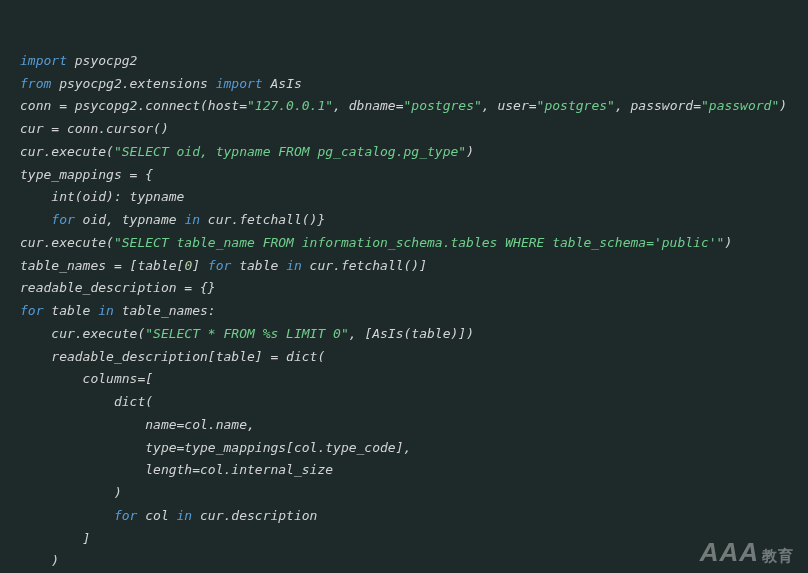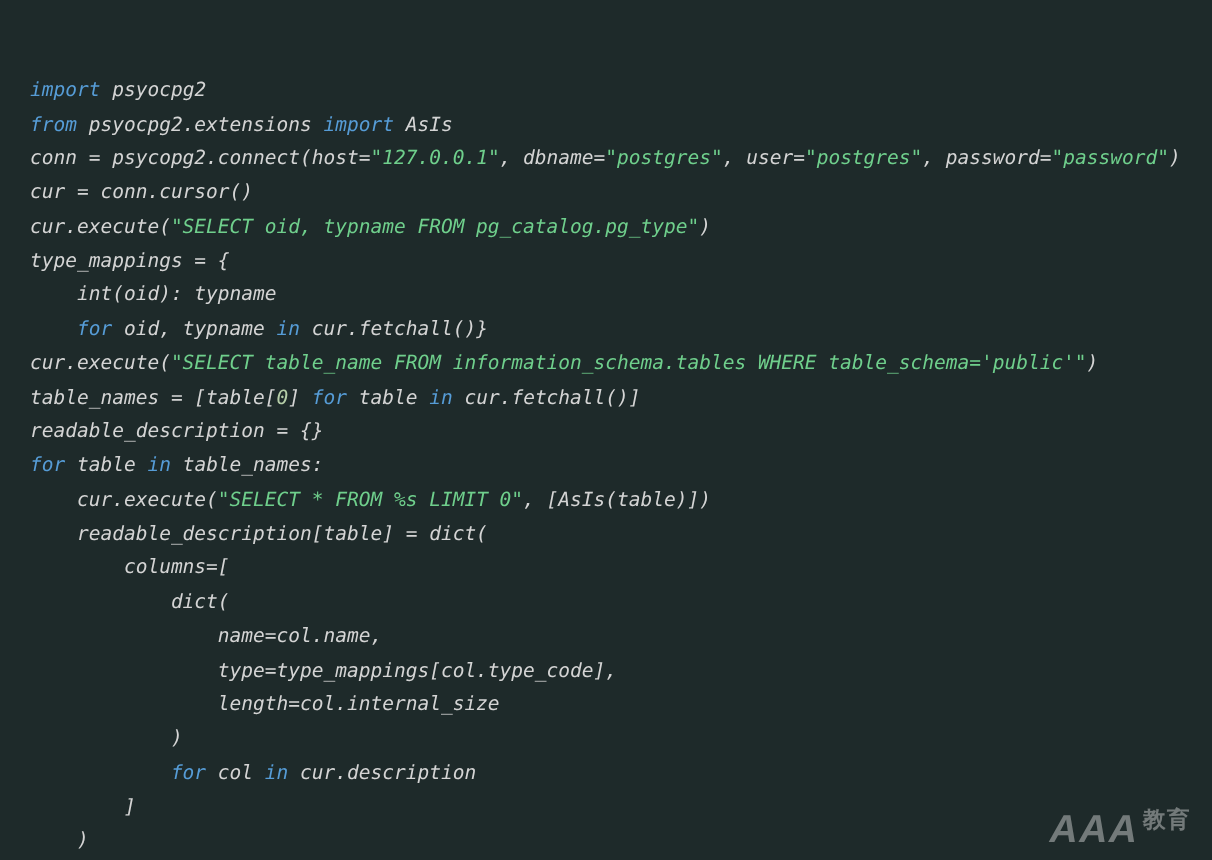--- a/index.html
+++ b/index.html
@@ -26,21 +26,21 @@
   .plain { color: #d4d4d4; }
   .watermark {
     position: absolute;
     right: 14px;
     bottom: 8px;
     color: rgba(220,220,220,0.45);
     font-family: Arial, sans-serif;
     font-weight: bold;
     letter-spacing: 1px;
     display: flex;
-    align-items: flex-start;
+    align-items: flex-end;
     gap: 3px;
   }
   .watermark .aaa {
     font-size: 26px;
     font-style: italic;
     line-height: 1;
   }
   .watermark .edu {
     font-size: 15px;
     line-height: 1;

